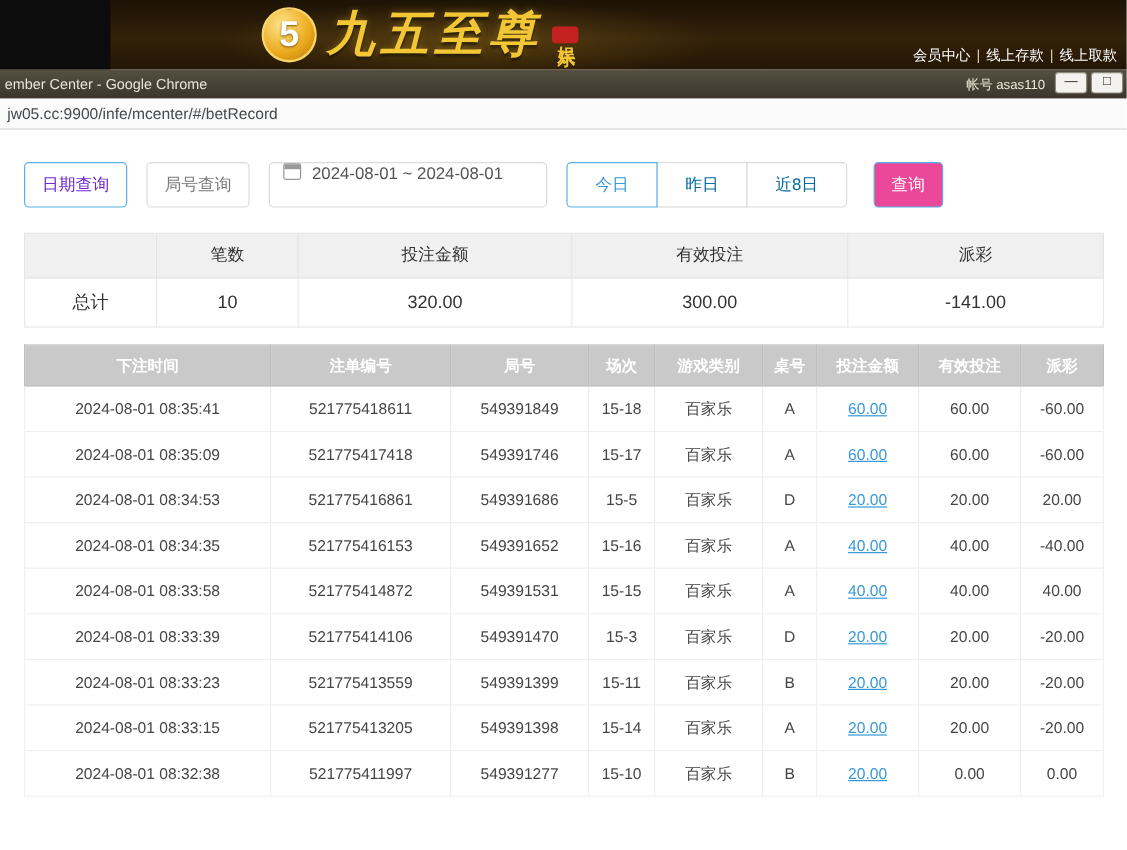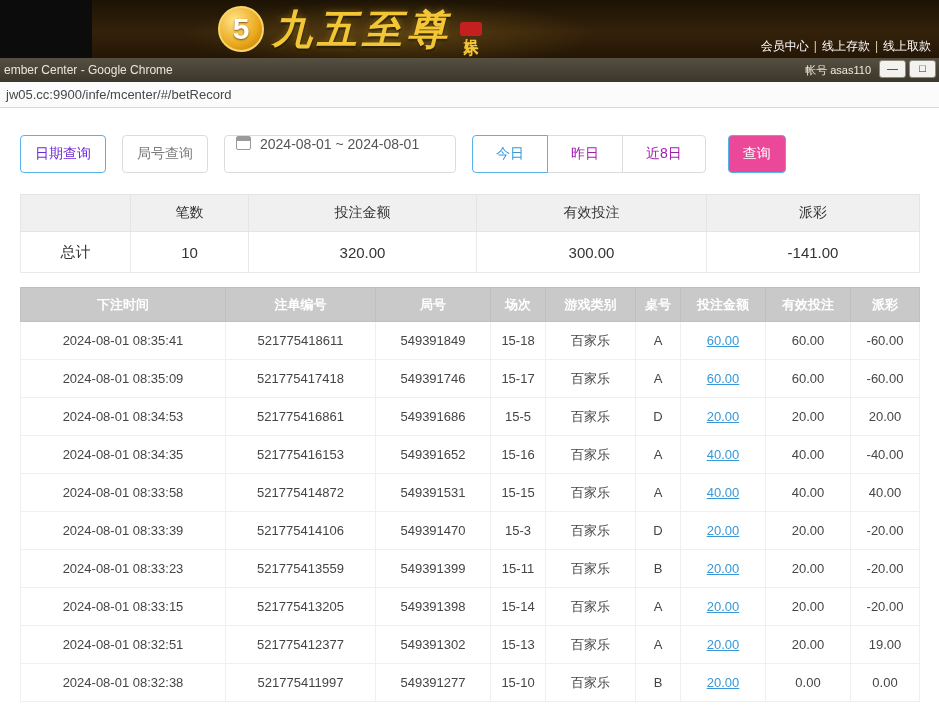--- a/index.html
+++ b/index.html
@@ -43,21 +43,21 @@
   .filters { display:flex; align-items:center; height:40px; }
   .btn { height:38px; border-radius:4px; background:#fff; font-size:14px; cursor:pointer;
     font-family:inherit; }
   .btn.outline-blue { border:1px solid #5ab0e8; color:#6d28d9; padding:0 14px; }
   .btn.outline-gray { border:1px solid #dcdcdc; color:#7a7a7a; padding:0 14px; margin-left:16px; }
   .date-input { margin-left:16px; width:232px; height:38px; border:1px solid #dcdcdc; border-radius:4px;
     display:flex; align-items:flex-start; gap:9px; padding:0 11px; color:#555; font-size:14px; background:#fff; cursor:text; }
   .cal-icon { width:15px; height:14px; border:1px solid #9a9a9a; border-radius:2px; position:relative; }
   .cal-icon::before { content:""; position:absolute; left:0; right:0; top:0; height:4px; background:#9a9a9a; }
   .seg { display:flex; margin-left:16px; }
-  .seg-btn { height:38px; padding:0 23px; background:#fff; border:1px solid #dcdcdc; color:#a21caf;
+  .seg-btn { height:38px; padding:0 23px; background:#fff; border:1px solid #dcdcdc; color:#0369a1;
     font-size:14px; margin-left:-1px; cursor:pointer; font-family:inherit; position:relative; }
   .seg-btn:first-child { border-radius:4px 0 0 4px; margin-left:0; }
   .seg-btn:last-child { border-radius:0 4px 4px 0; }
   .seg-btn.active { border-color:#5ab0e8; color:#3898d8; z-index:1; }
   .btn.solid { margin-left:22px; background:#ec4899; border:1px solid #55b1ea; color:#fff; padding:0 14px; }
 
   table { width:100%; border-collapse:collapse; table-layout:fixed; }
 
   
   .summary-table { margin-top:20px; }
@@ -255,31 +255,20 @@
     <td>521775413205</td>
     <td>549391398</td>
     <td>15-14</td>
     <td>百家乐</td>
     <td>A</td>
     <td><a href="#" class="bet-link">20.00</a></td>
     <td>20.00</td>
     <td class="neg">-20.00</td>
   </tr>
         <tr class="bet-row">
-    <td>2024-08-01 08:32:51</td>
-    <td>521775412377</td>
-    <td>549391302</td>
-    <td>15-13</td>
-    <td>百家乐</td>
-    <td>A</td>
-    <td><a href="#" class="bet-link">20.00</a></td>
-    <td>20.00</td>
-    <td>19.00</td>
-  </tr>
-        <tr class="bet-row">
     <td>2024-08-01 08:32:38</td>
     <td>521775411997</td>
     <td>549391277</td>
     <td>15-10</td>
     <td>百家乐</td>
     <td>B</td>
     <td><a href="#" class="bet-link">20.00</a></td>
     <td>0.00</td>
     <td>0.00</td>
   </tr>

